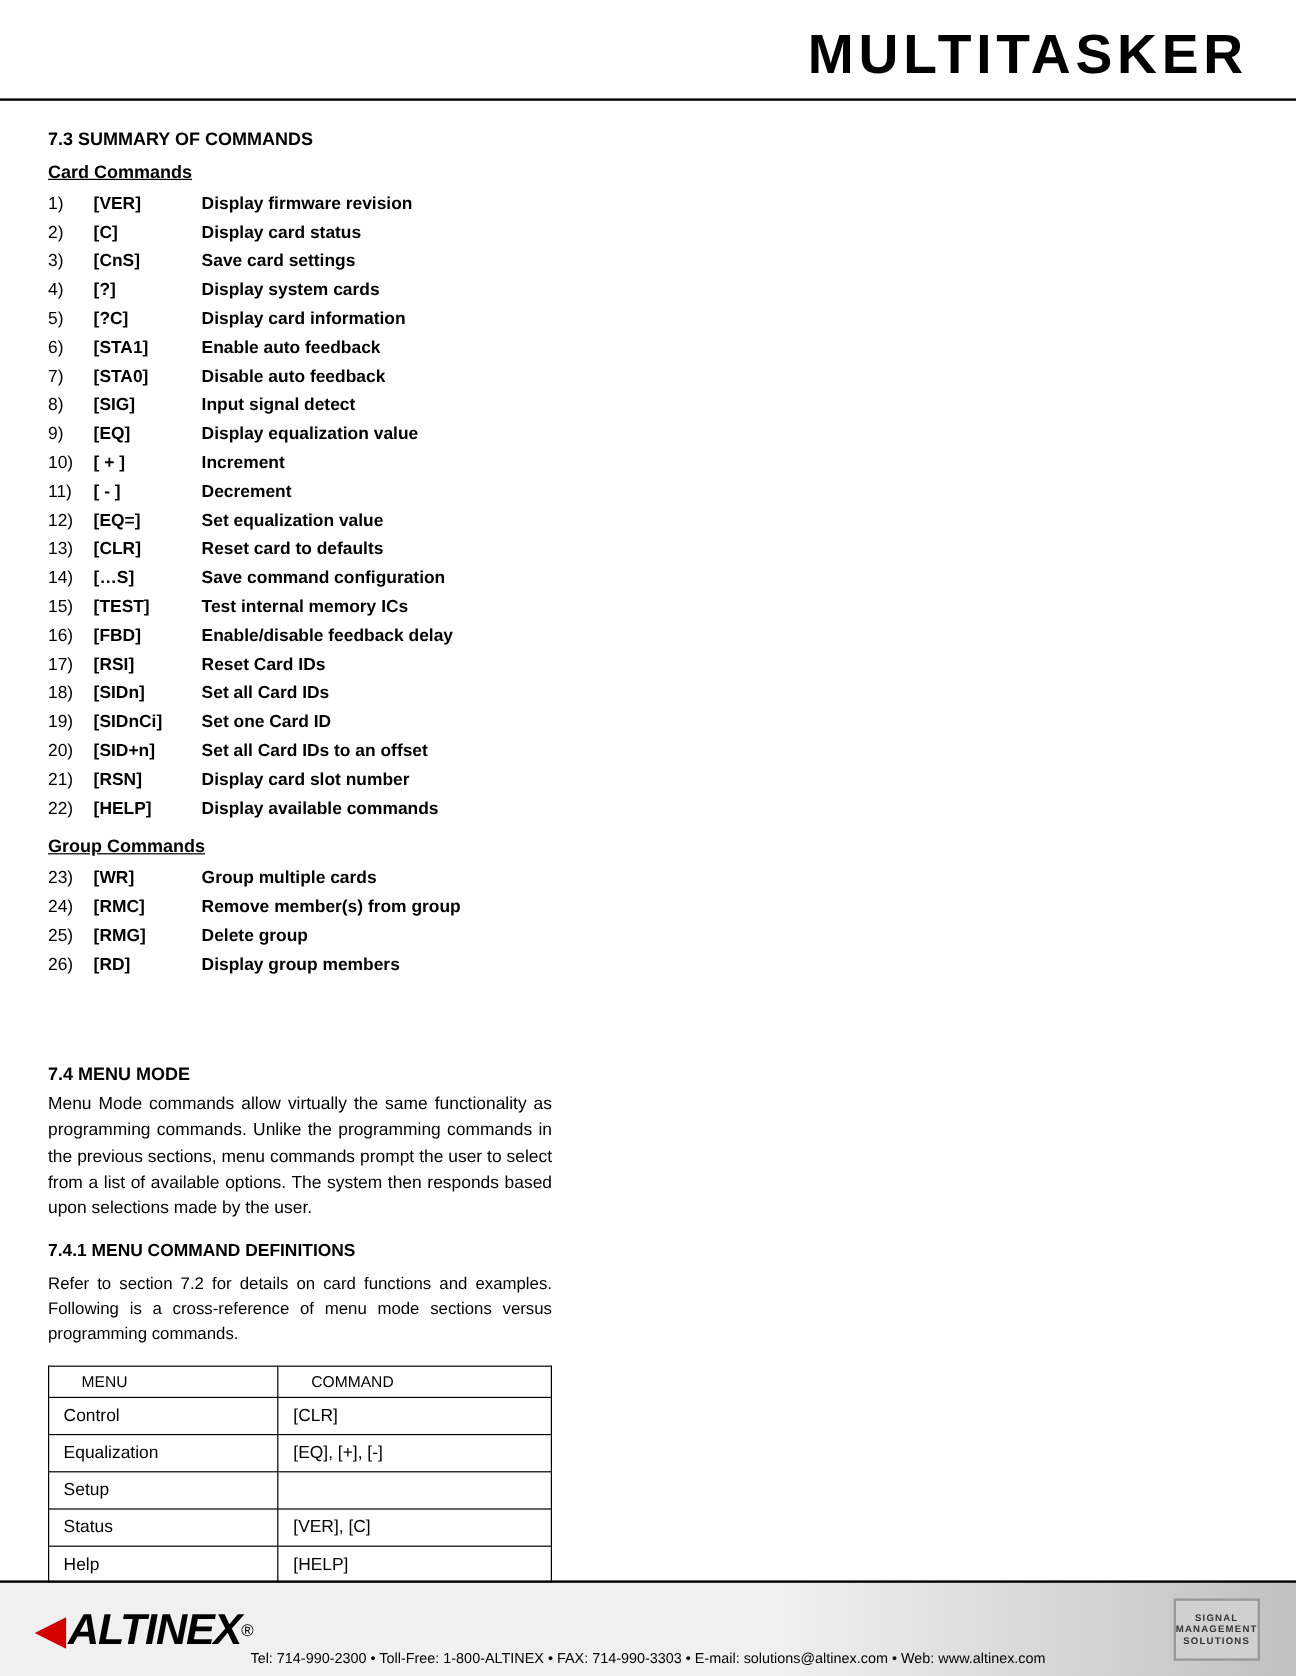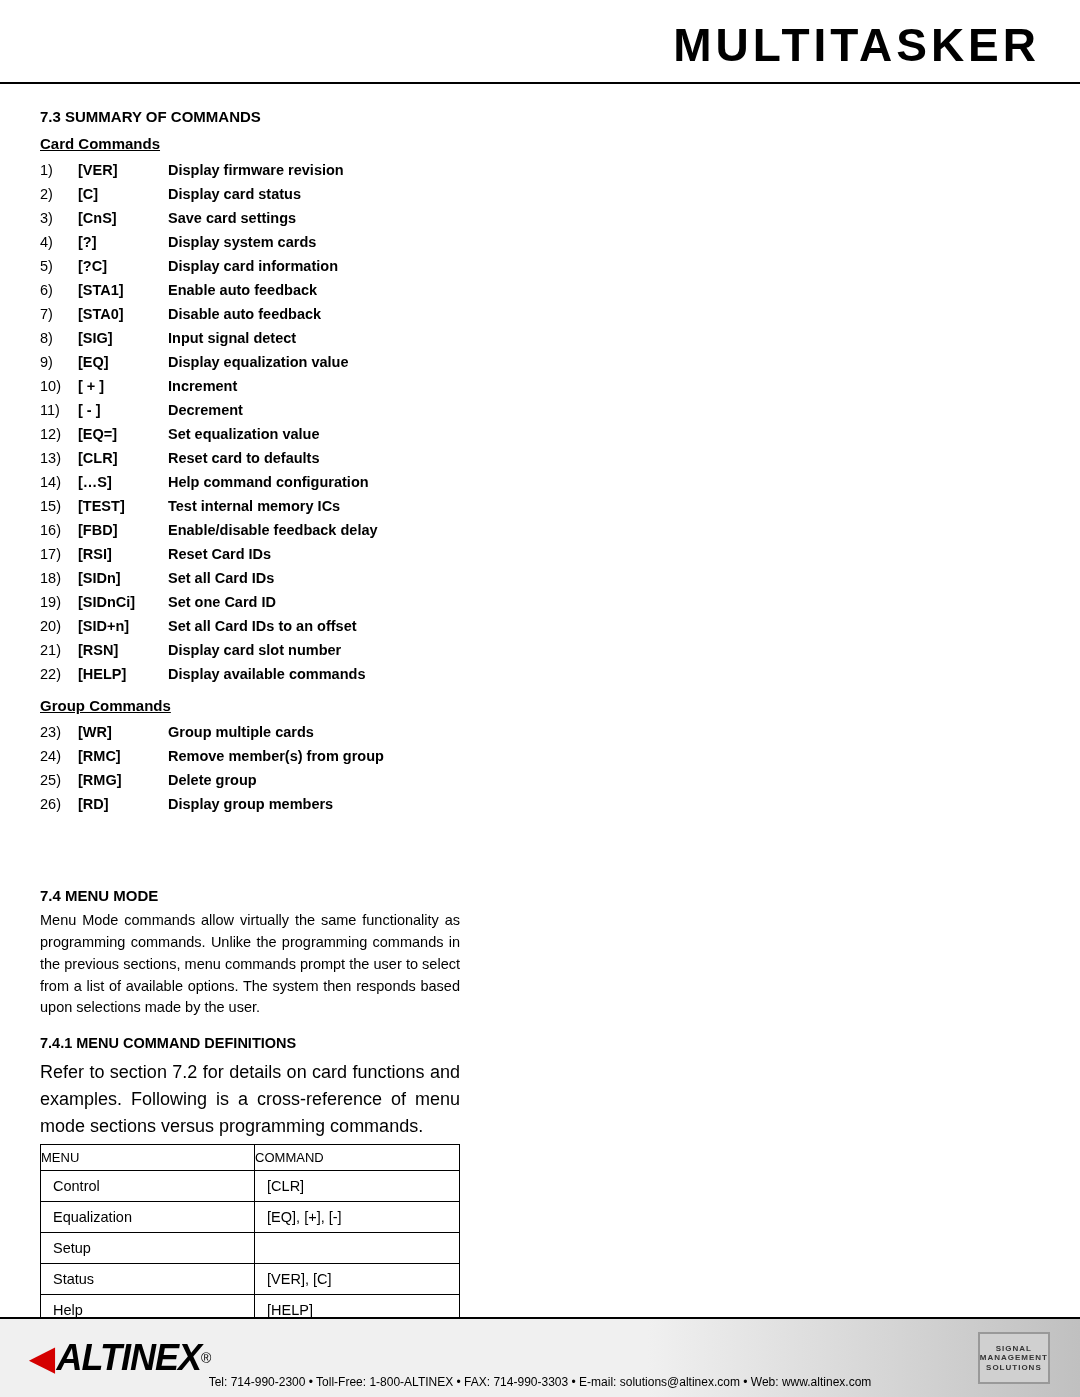--- a/index.html
+++ b/index.html
@@ -100,37 +100,37 @@
     }
 
     .subsection-title {
       font-size: 14.5px;
       font-weight: 700;
       text-transform: uppercase;
       margin-bottom: 8px;
     }
 
     .menu-ref-text {
-      font-size: 18px;
+      font-size: 14px;
       text-align: justify;
       line-height: 1.5;
-      margin-bottom: 4px;
+      margin-bottom: 16px;
     }
 
     
     .menu-table {
       width: 100%;
       border-collapse: collapse;
       font-size: 14.5px;
     }
 
     .menu-table th {
       background: #fff;
       text-align: left;
-      padding: 5px 0;
+      padding: 5px 27px;
       border: 1px solid #000;
       font-weight: 400;
       text-transform: uppercase;
       font-size: 13px;
     }
 
     .menu-table td {
       padding: 7px 12px;
       border: 1px solid #000;
       vertical-align: top;
@@ -320,21 +320,21 @@
           <span class="cmd-desc">Set equalization value</span>
         </li>
         <li>
           <span class="cmd-num">13)</span>
           <span class="cmd-code">[CLR]</span>
           <span class="cmd-desc">Reset card to defaults</span>
         </li>
         <li>
           <span class="cmd-num">14)</span>
           <span class="cmd-code">[…S]</span>
-          <span class="cmd-desc">Help command configuration</span>
+          <span class="cmd-desc">Save command configuration</span>
         </li>
         <li>
           <span class="cmd-num">15)</span>
           <span class="cmd-code">[TEST]</span>
           <span class="cmd-desc">Test internal memory ICs</span>
         </li>
         <li>
           <span class="cmd-num">16)</span>
           <span class="cmd-code">[FBD]</span>
           <span class="cmd-desc">Enable/disable feedback delay</span>

